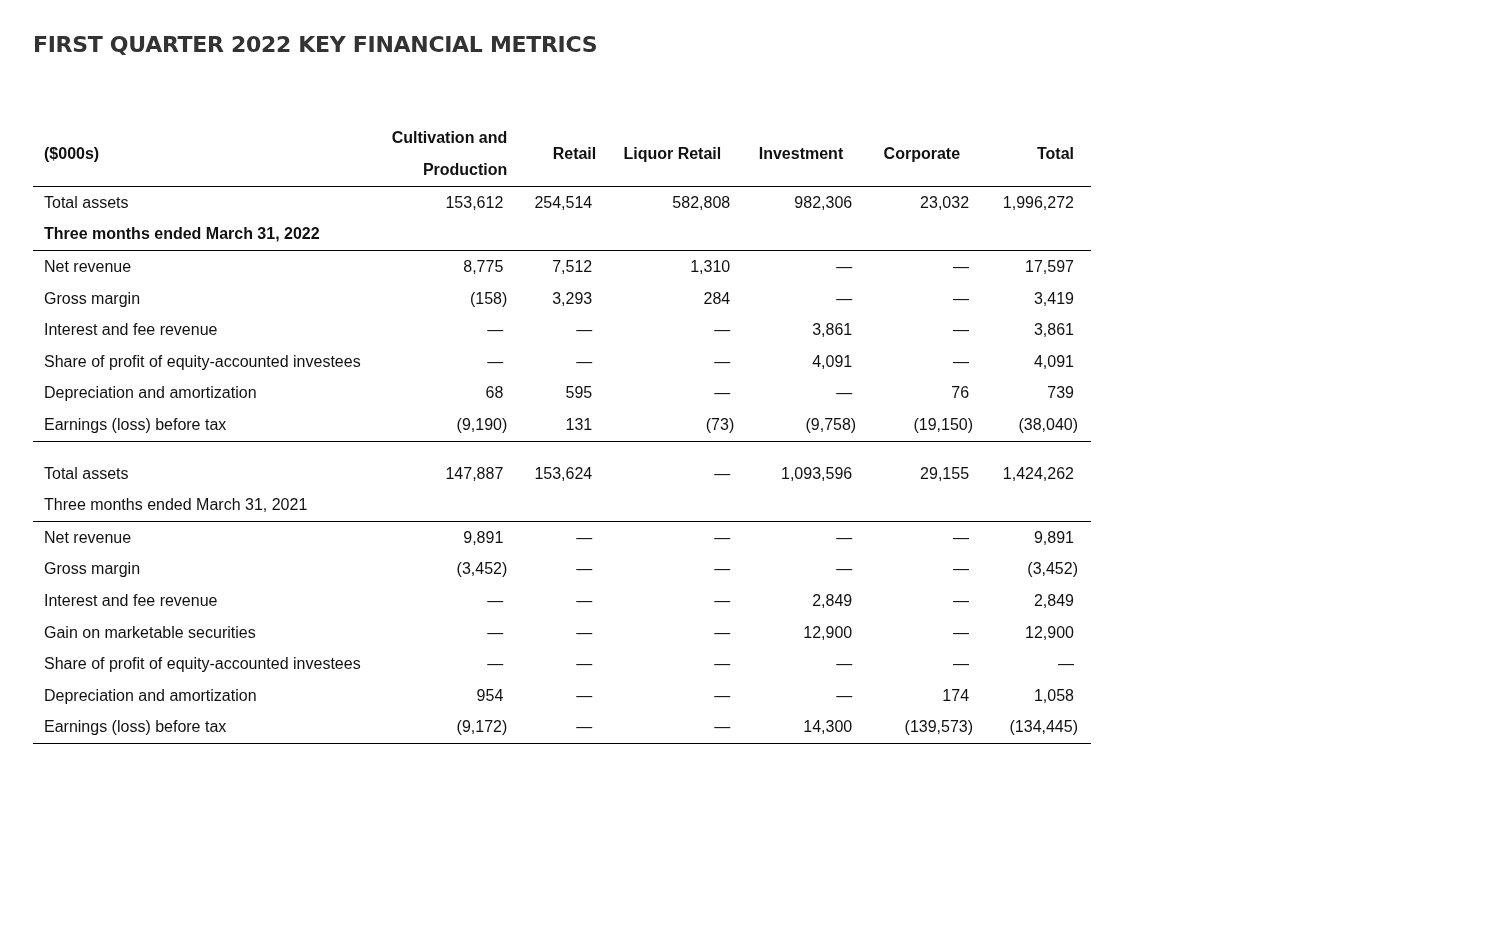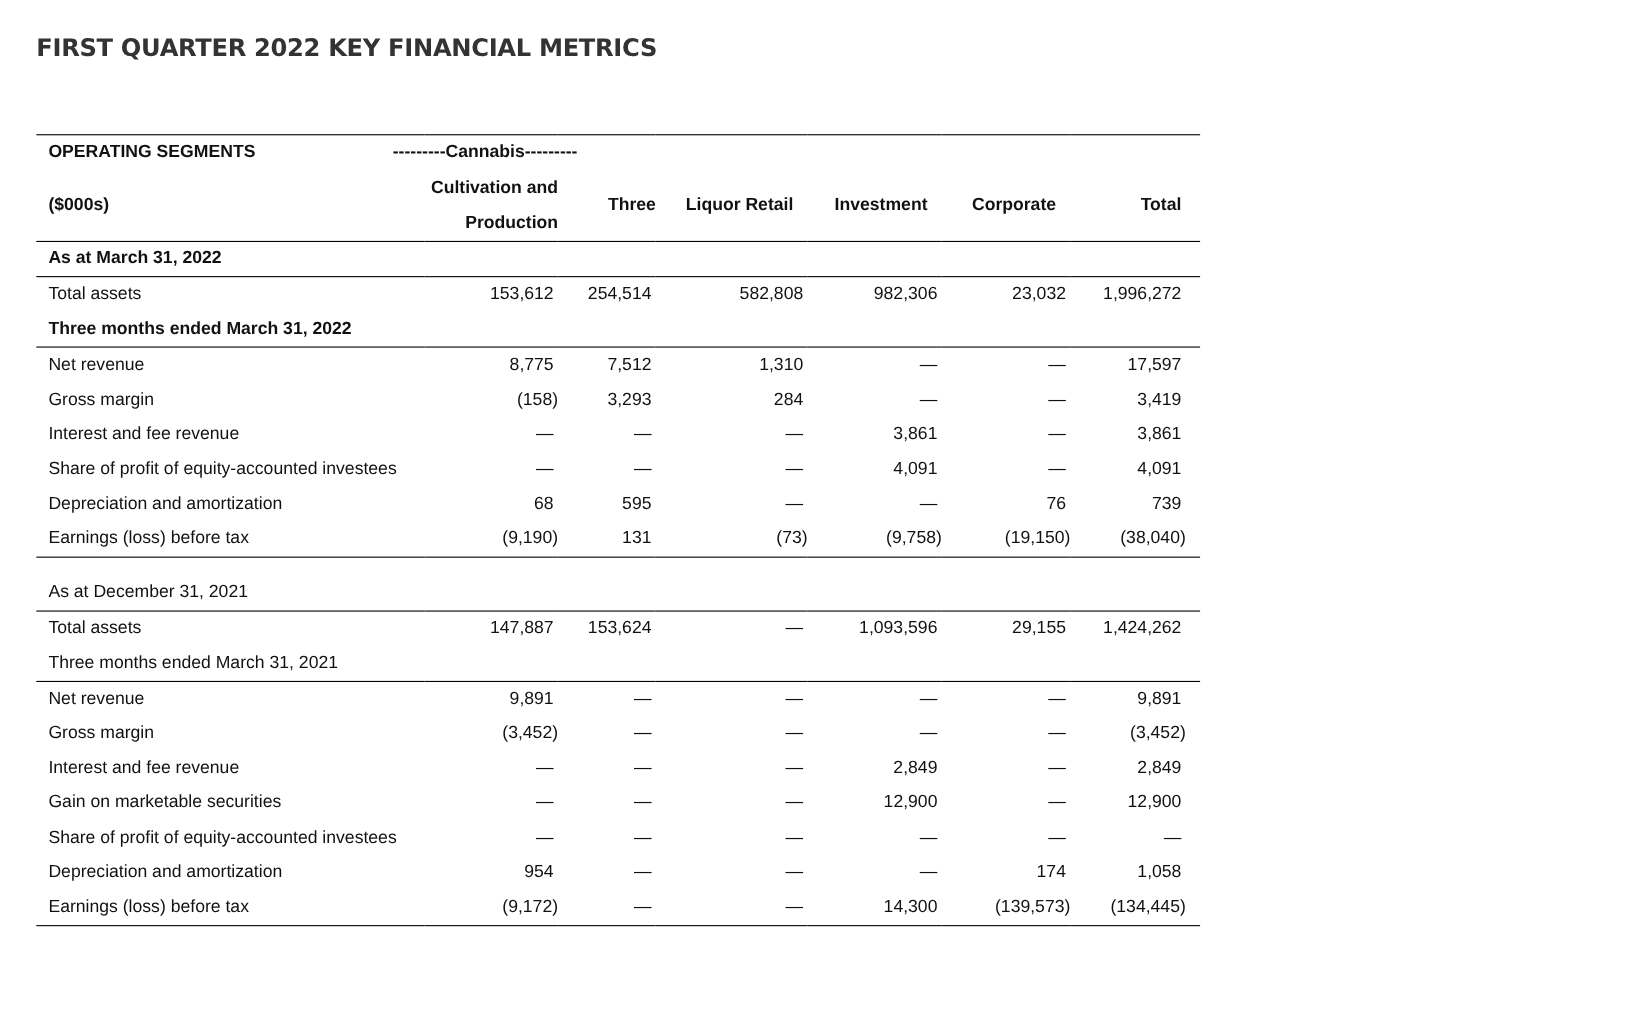--- a/index.html
+++ b/index.html
@@ -35,43 +35,32 @@
   .spacer td { height: 16px; }
   .pad-r13 { padding-right: 13px !important; }
 </style>
 </head>
 <body>
 
 <h1 class="title">FIRST QUARTER 2022 KEY FINANCIAL METRICS</h1>
 
 <table class="fin">
   <tbody id="tbody">
-    <tr class="top hdr">
-      <td class="c0 bold">OPERATING SEGMENTS</td>
-      <td class="c1 bold center" colspan="2"><span style="margin-left:-100px;">---------Cannabis---------</span></td>
-      <td class="c3"></td>
-        <td class="c4"></td>
-        <td class="c5"></td>
-        <td class="c6"></td>
-    </tr>
     <tr class="bottom hdr2">
       <td class="c0 bold">($000s)</td>
       <td class="c1 bold right" style="line-height:32px;">
         <div>Cultivation and</div>
         <div>Production</div>
       </td>
-      <td class="c2 bold right">Three</td>
+      <td class="c2 bold right">Retail</td>
       <td class="c3 bold right pad-r13">Liquor Retail</td>
       <td class="c4 bold right pad-r13">Investment</td>
       <td class="c5 bold right pad-r13">Corporate</td>
       <td class="c6 bold right pad-r17" style="padding-right:17px;">Total</td>
     </tr>
-  <tr class="bottom">
-        <td class="c0 bold" colspan="7">As at March 31, 2022</td>
-      </tr>
       <tr>
         <td class="c0">Total assets</td>
         <td class="c1 num" style="padding-right: 4px; text-align: right;">153,612</td>
         <td class="c2 num" style="padding-right: 4px;">254,514</td>
         <td class="c3 num" style="padding-right: 4px;">582,808</td>
         <td class="c4 num" style="padding-right: 4px;">982,306</td>
         <td class="c5 num" style="padding-right: 4px;">23,032</td>
         <td class="c6 num" style="padding-right: 17px;">1,996,272</td>
       </tr>
       <tr class="bottom">
@@ -127,23 +116,20 @@
         <td class="c1 num" style="padding-right: 0px;">(9,190)</td>
         <td class="c2 num" style="padding-right: 4px;">131</td>
         <td class="c3 num" style="padding-right: 0px;">(73)</td>
         <td class="c4 num" style="padding-right: 0px;">(9,758)</td>
         <td class="c5 num" style="padding-right: 0px;">(19,150)</td>
         <td class="c6 num" style="padding-right: 13px;">(38,040)</td>
       </tr>
       <tr class="spacer top">
         <td colspan="7" style="height:16px"></td>
       </tr>
-      <tr class="bottom">
-        <td class="c0" colspan="7">As at December 31, 2021</td>
-      </tr>
       <tr>
         <td class="c0">Total assets</td>
         <td class="c1 num" style="padding-right: 4px;">147,887</td>
         <td class="c2 num" style="padding-right: 4px;">153,624</td>
         <td class="c3 num" style="padding-right: 4px;">—</td>
         <td class="c4 num" style="padding-right: 4px;">1,093,596</td>
         <td class="c5 num" style="padding-right: 4px;">29,155</td>
         <td class="c6 num" style="padding-right: 17px;">1,424,262</td>
       </tr>
       <tr class="bottom">

